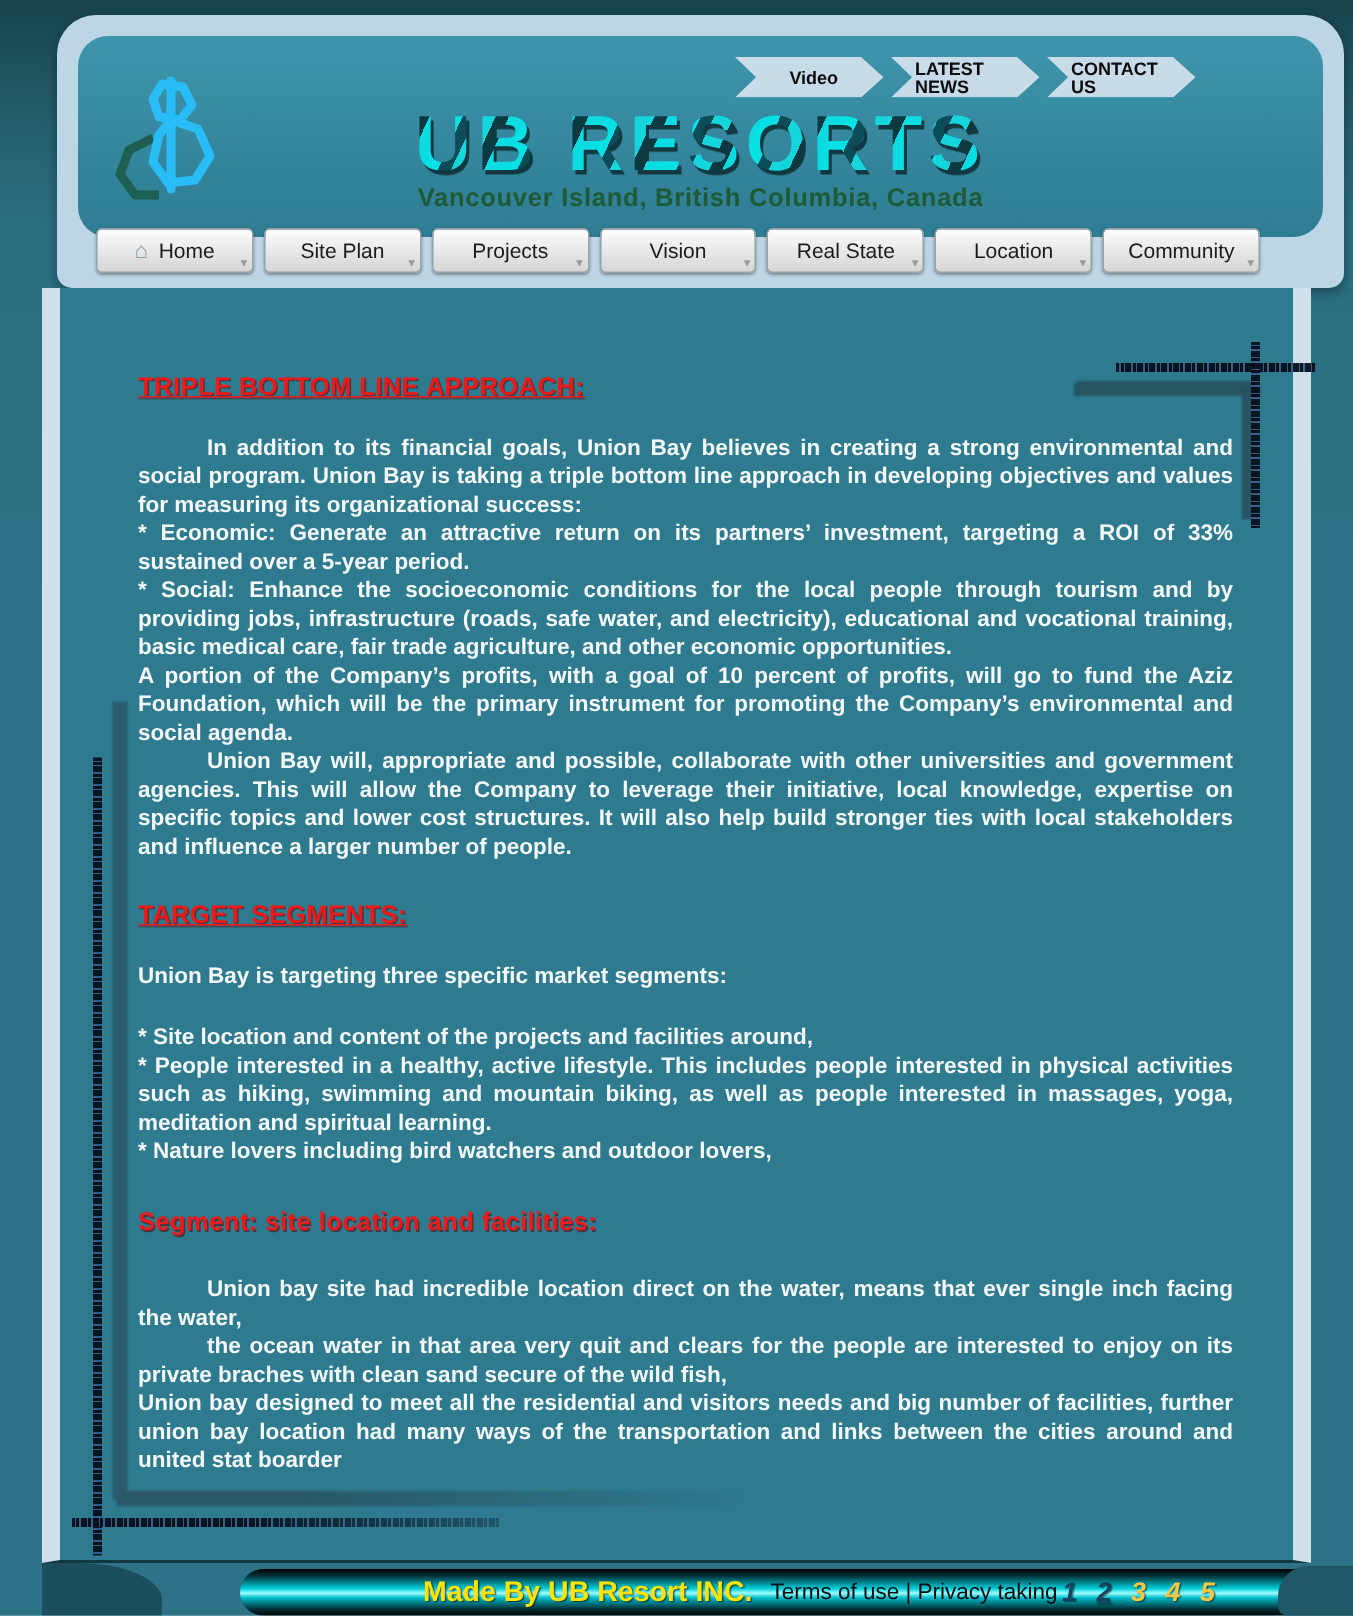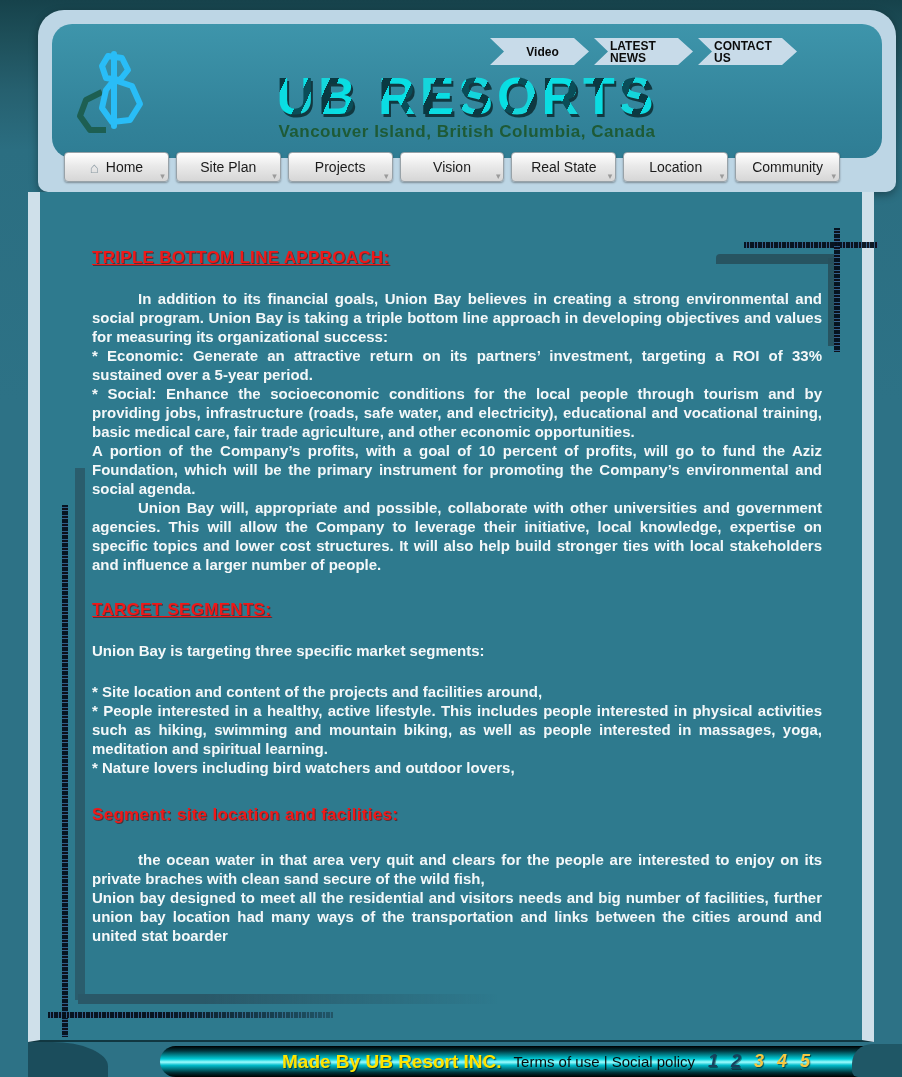--- a/index.html
+++ b/index.html
@@ -190,30 +190,31 @@
   <p>A portion of the Company’s profits, with a goal of 10 percent of profits, will go to fund the Aziz Foundation, which will be the primary instrument for promoting the Company’s environmental and social agenda.</p>
   <p class="indent">Union Bay will, appropriate and possible, collaborate with other universities and government agencies.  This will allow the Company to leverage their initiative, local knowledge, expertise on specific topics and lower cost structures.  It will also help build stronger ties with local stakeholders and influence a larger number of people.</p>
 
   <h2 class="red-h underlined mt">TARGET SEGMENTS:</h2>
   <p class="mb">Union Bay is targeting three specific market segments:</p>
   <p>* Site location and content of the projects and facilities around,</p>
   <p>* People interested in a healthy, active lifestyle.  This includes people interested in physical activities such as hiking, swimming and mountain biking, as well as people interested in massages, yoga, meditation and spiritual learning.</p>
   <p>* Nature lovers including bird watchers and outdoor lovers,</p>
 
   <h3 class="red-h">Segment: site location and facilities:</h3>
+  <p class="indent">Union bay site had incredible location direct on the water, means that ever single inch facing the water,</p>
   <p class="indent">the ocean water in that area very quit and clears for the people are interested to enjoy on its private braches with clean sand secure of the wild fish,</p>
   <p>Union bay designed to meet all the residential and visitors needs and big number of facilities, further union bay location had many ways of the transportation and links between the cities around and united stat boarder</p>
 </div>
 
 <div class="corner-bl"></div>
 
 <div class="footer-bar">
   <span class="made-by">Made By UB Resort INC.</span>
   <span class="legal">
-    <a>Terms of use</a><span> | </span><a>Social policy</a>
+    <a>Terms of use</a><span> | </span><a>Privacy taking</a>
   </span>
   <span class="pager">
     <span class="pg-dark">1</span>
     <span class="pg-dark cur">2</span>
     <span class="pg-gold">3</span>
     <span class="pg-gold">4</span>
     <span class="pg-gold">5</span>
   </span>
 </div>
 <div class="footer-cap"></div>

